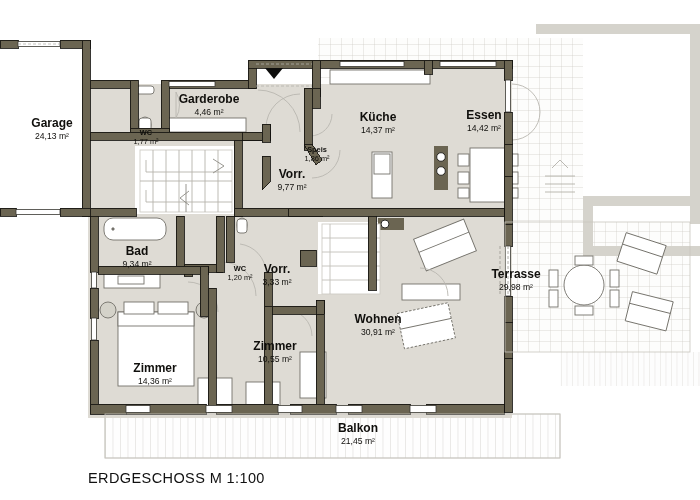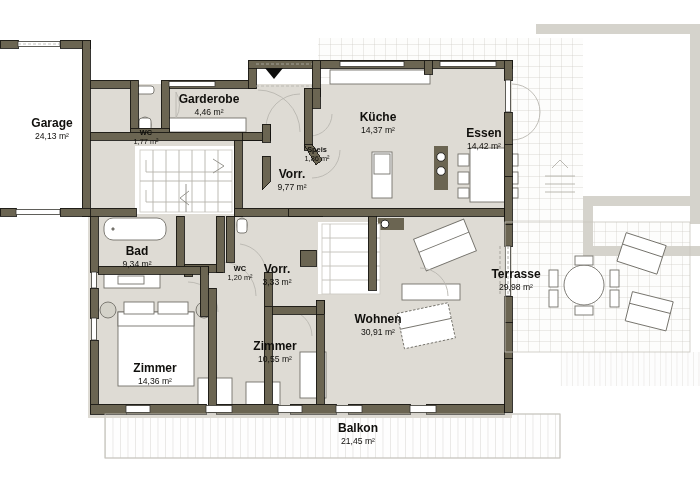--- a/index.html
+++ b/index.html
@@ -351,21 +351,21 @@
     <span class="ar">4,46 m²</span>
   </div>
   <div class="lbl s8" style="left:317px; top:109px; transform:translateX(-50%);">
     <span class="nm">Speis</span>
     <span class="ar">1,86 m²</span>
   </div>
   <div class="lbl s9" style="left:378px; top:110px; transform:translateX(-50%);">
     <span class="nm">Küche</span>
     <span class="ar">14,37 m²</span>
   </div>
-  <div class="lbl s9" style="left:484px; top:108px; transform:translateX(-50%);margin-top:18px;">
+  <div class="lbl s9" style="left:484px; top:108px; transform:translateX(-50%);">
     <span class="nm">Essen</span>
     <span class="ar">14,42 m²</span>
   </div>
   <div class="lbl s9" style="left:292px; top:167px; transform:translateX(-50%);">
     <span class="nm">Vorr.</span>
     <span class="ar">9,77 m²</span>
   </div>
   <div class="lbl s9" style="left:137px; top:244px; transform:translateX(-50%);">
     <span class="nm">Bad</span>
     <span class="ar">9,34 m²</span>
@@ -392,13 +392,14 @@
   </div>
   <div class="lbl s9" style="left:155px; top:361px; transform:translateX(-50%);">
     <span class="nm">Zimmer</span>
     <span class="ar">14,36 m²</span>
   </div>
   <div class="lbl s9" style="left:358px; top:421px; transform:translateX(-50%);">
     <span class="nm">Balkon</span>
     <span class="ar">21,45 m²</span>
   </div>
 
+  <div class="cap">ERDGESCHOSS  M 1:100</div>
 </div>
 
 </body></html>

